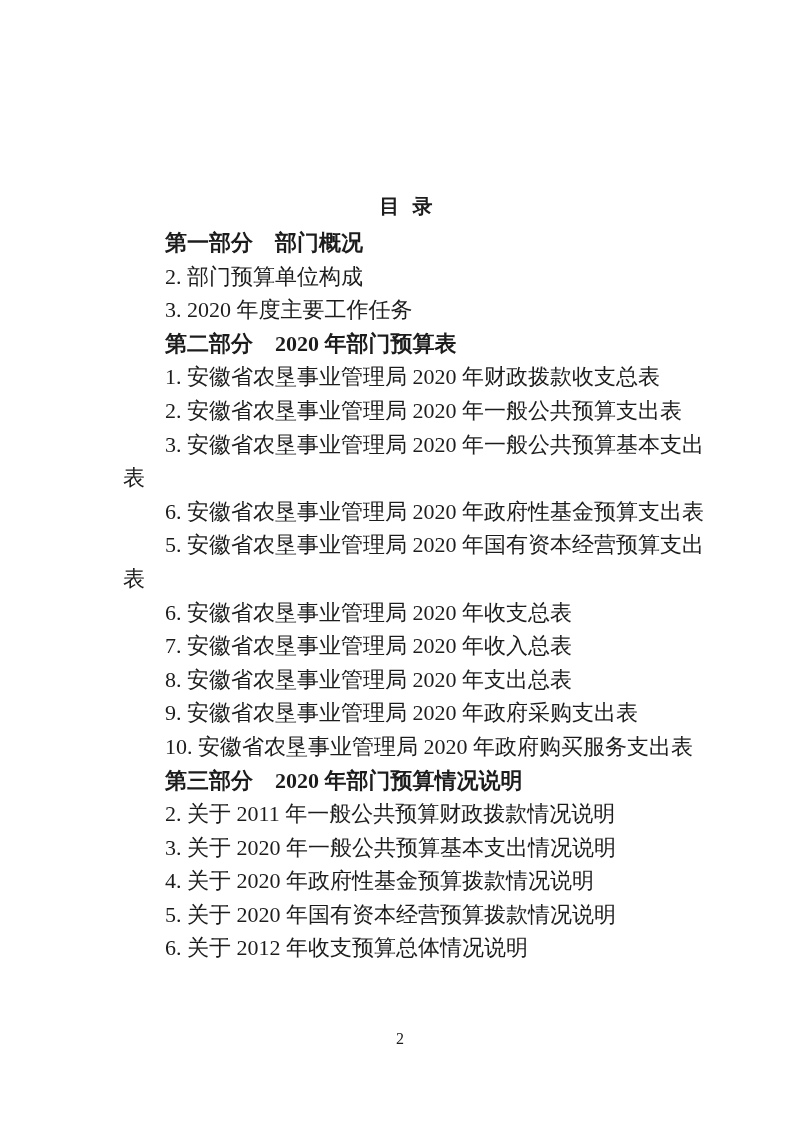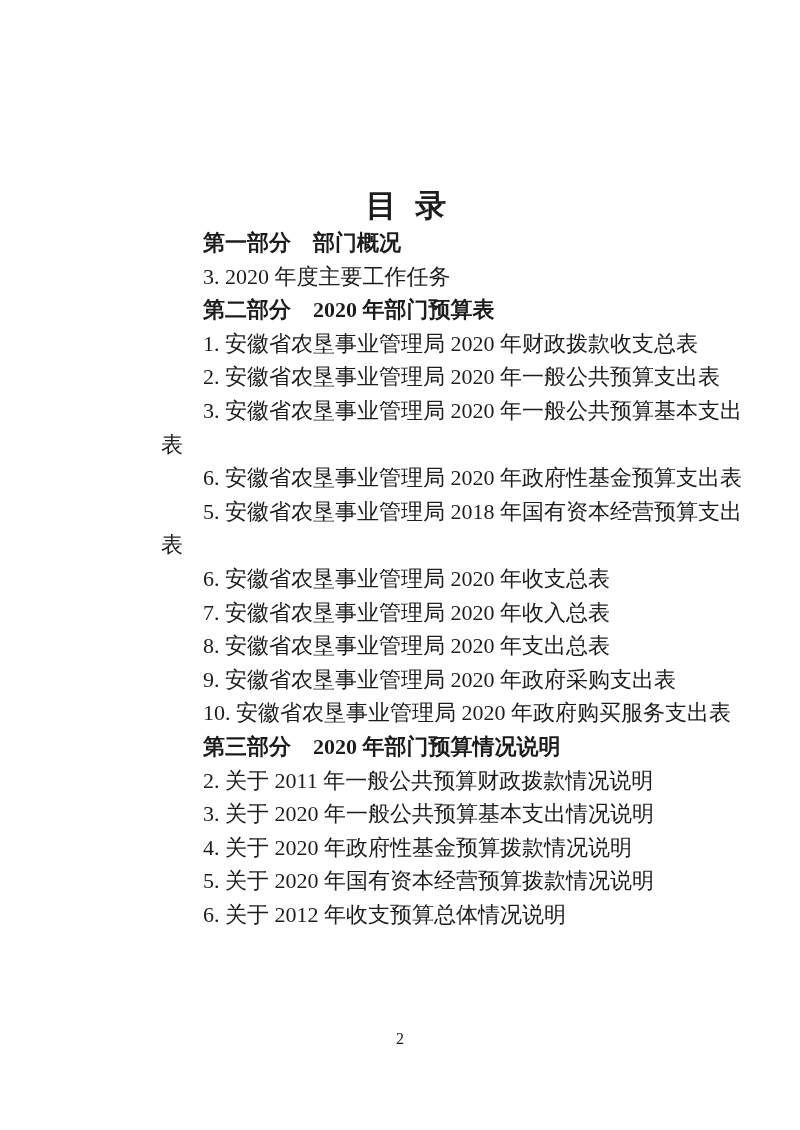--- a/index.html
+++ b/index.html
@@ -15,34 +15,33 @@
     background: #ffffff;
     overflow: hidden;
     font-family: "Liberation Serif", "DejaVu Serif", serif;
     color: #1c1c1c;
   }
   .doc-title {
     margin: 186px 110px 0 123px;
     height: 40px;
     line-height: 40px;
     text-align: center;
-    font-size: 31px;
+    font-size: 20px;
     font-weight: bold;
     letter-spacing: 1px;
     white-space: pre;
   }
   .toc-body {
     margin: 0 0 0 123px;
     font-size: 22px;
     line-height: 33.6px;
   }
   .line {
     white-space: nowrap;
     height: 33.6px;
-    margin-left: 38px;
   }
   .indent {
     padding-left: 42px;
   }
   .heading {
     font-weight: bold;
   }
   .page-number {
     position: absolute;
     left: 0;
@@ -55,28 +54,29 @@
 </style>
 </head>
 <body>
 
 <div class="page">
   <div class="doc-title">目  录</div>
 
   <div class="toc-body">
 
   <div class="line heading indent">第一部分　部门概况</div>
+      <div class="line indent">2. 部门预算单位构成</div>
       <div class="line indent">3. 2020 年度主要工作任务</div>
       <div class="line heading indent">第二部分　2020 年部门预算表</div>
       <div class="line indent">1. 安徽省农垦事业管理局 2020 年财政拨款收支总表</div>
       <div class="line indent">2. 安徽省农垦事业管理局 2020 年一般公共预算支出表</div>
       <div class="line indent">3. 安徽省农垦事业管理局 2020 年一般公共预算基本支出</div>
       <div class="line">表</div>
       <div class="line indent">6. 安徽省农垦事业管理局 2020 年政府性基金预算支出表</div>
-      <div class="line indent">5. 安徽省农垦事业管理局 2018 年国有资本经营预算支出</div>
+      <div class="line indent">5. 安徽省农垦事业管理局 2020 年国有资本经营预算支出</div>
       <div class="line">表</div>
       <div class="line indent">6. 安徽省农垦事业管理局 2020 年收支总表</div>
       <div class="line indent">7. 安徽省农垦事业管理局 2020 年收入总表</div>
       <div class="line indent">8. 安徽省农垦事业管理局 2020 年支出总表</div>
       <div class="line indent">9. 安徽省农垦事业管理局 2020 年政府采购支出表</div>
       <div class="line indent">10. 安徽省农垦事业管理局 2020 年政府购买服务支出表</div>
       <div class="line heading indent">第三部分　2020 年部门预算情况说明</div>
       <div class="line indent">2. 关于 2011 年一般公共预算财政拨款情况说明</div>
       <div class="line indent">3. 关于 2020 年一般公共预算基本支出情况说明</div>
       <div class="line indent">4. 关于 2020 年政府性基金预算拨款情况说明</div>

